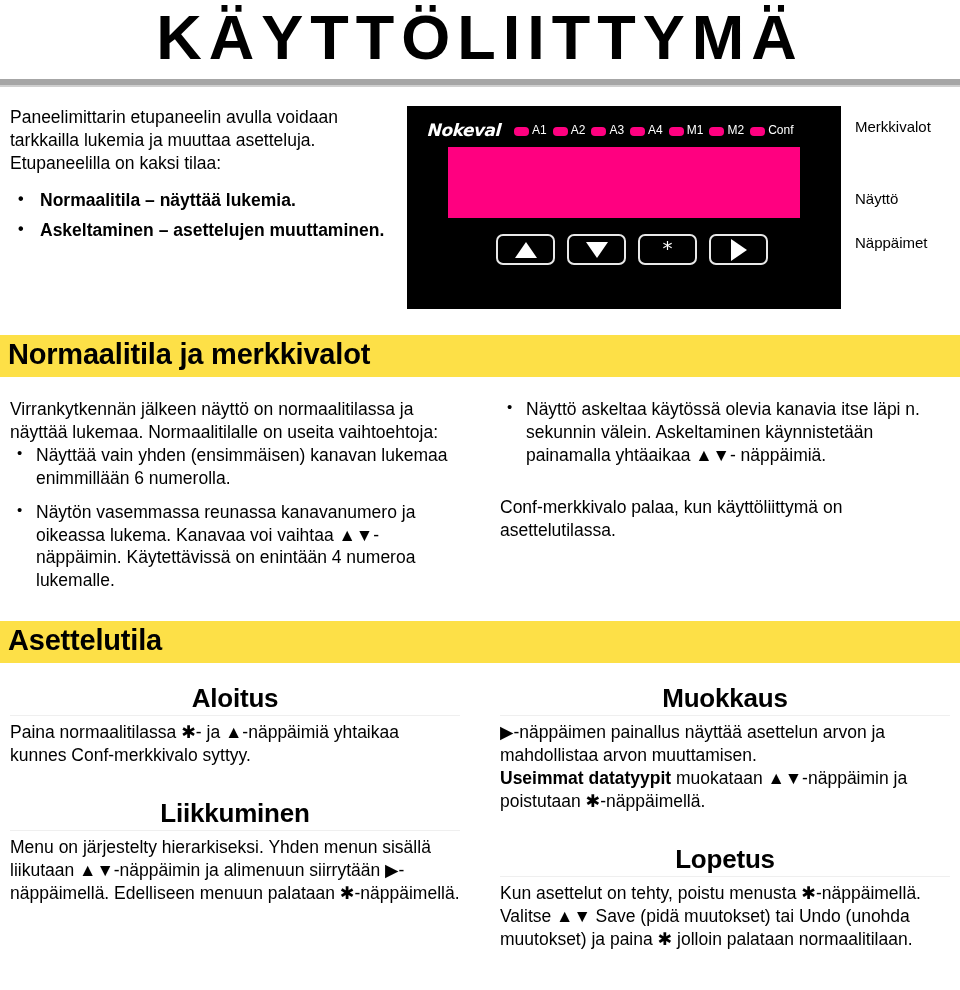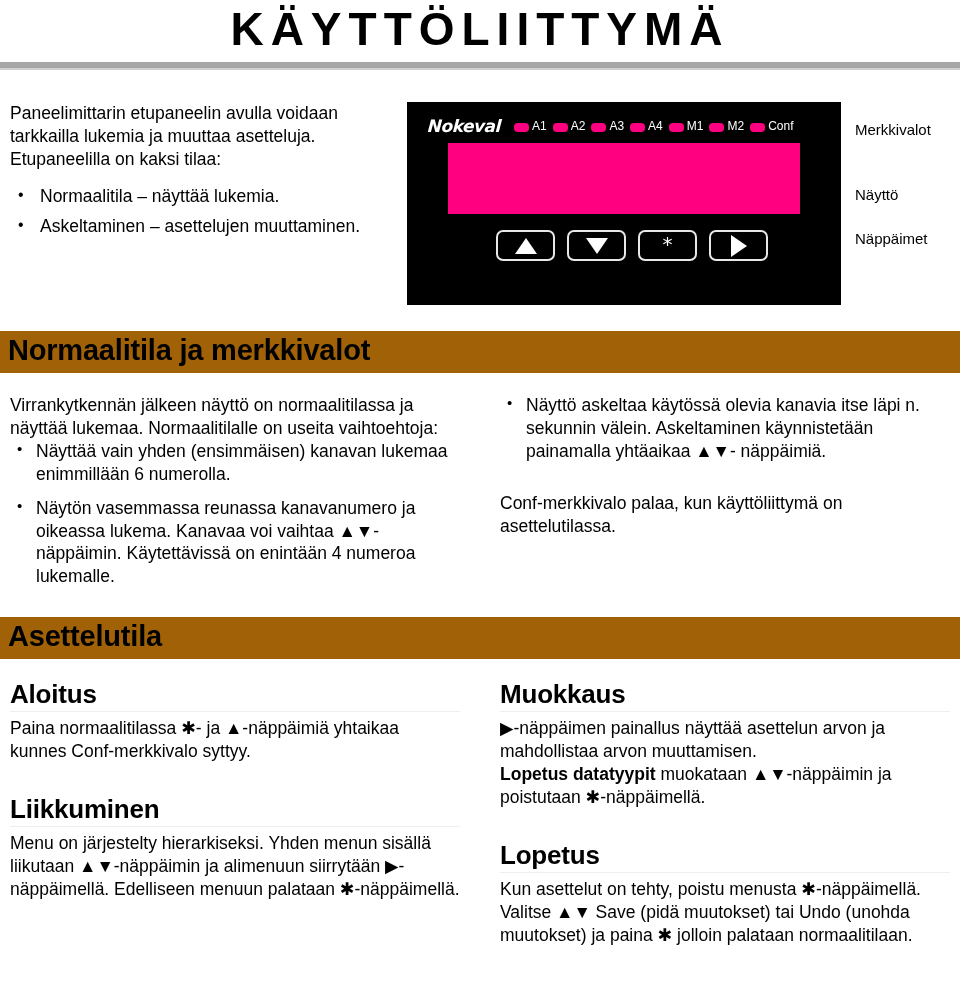--- a/index.html
+++ b/index.html
@@ -14,53 +14,54 @@
     position: relative;
     overflow: hidden;
     font-family: "Liberation Sans", sans-serif;
     color: #000000;
     -webkit-font-smoothing: antialiased;
   }
 
   
   .page-title {
     text-align: center;
-    font-size: 46px;
+    font-size: 63px;
     font-weight: bold;
     letter-spacing: 7px;
     line-height: 1.0;
     padding-top: 6px;
     color: #000;
     white-space: nowrap;
   }
   .title-rule {
     margin-top: 10px;
     height: 6px;
     background: #a6a6a6;
     border-bottom: 2px solid #cfcfcf;
   }
 
   
   .intro-row {
     display: flex;
     align-items: flex-start;
-    padding: 32px 0 0 0;
+    padding: 19px 0 0 0;
   }
   .intro-text {
     width: 410px;
     padding-left: 10px;
     box-sizing: border-box;
     font-size: 17.5px;
     line-height: 1.32;
   }
   .intro-text p { margin: 0; }
   .intro-bullets {
     list-style: none;
     margin: 14px 0 0 0;
     padding: 0;
+    font-weight: bold;
   }
   .intro-bullets li {
     position: relative;
     padding-left: 30px;
     margin-bottom: 7px;
     line-height: 1.32;
   }
   .intro-bullets li:before {
     content: "\2022";
     position: absolute;
@@ -179,27 +180,27 @@
   
   .callouts {
     position: relative;
     width: 105px;
     height: 203px;
     margin-left: 14px;
     flex: 0 0 auto;
     font-size: 15px;
   }
   .callout { position: absolute; left: 0; white-space: nowrap; }
-  .callout.c1 { top: 19px; }
+  .callout.c1 { top: 12px; }
   .callout.c2 { top: 84px; }
   .callout.c3 { top: 128px; }
 
   
   .band {
-    background: #a16207;
+    background: #fde047;
     width: 100%;
     box-sizing: border-box;
     padding: 4px 0 6px 8px;
   }
   .band h2 {
     margin: 0;
     font-size: 29px;
     font-weight: bold;
     line-height: 1.1;
     letter-spacing: -0.2px;
@@ -241,20 +242,21 @@
     font-size: 15px;
   }
 
   
   h3.sub {
     margin: 0 0 2px 0;
     font-size: 26px;
     font-weight: bold;
     line-height: 1.12;
     letter-spacing: -0.2px;
+    text-align: center;
   }
   .sub-rule {
     height: 1px;
     background: #efefef;
     margin: 0 0 5px 0;
   }
   .spacer-lg { height: 26px; }
   .spacer-md { height: 18px; }
   b, strong { font-weight: bold; }
 </style>
@@ -379,21 +381,21 @@
 
     <h3 class="sub">Liikkuminen</h3>
     <div class="sub-rule"></div>
     <p>Menu on järjestelty hierarkiseksi. Yhden menun sisällä liikutaan ▲▼-näppäimin ja alimenuun siirrytään ▶-näppäimellä. Edelliseen menuun palataan ✱-näppäimellä.</p>
   </div>
 
   <div class="col col-right">
     <h3 class="sub">Muokkaus</h3>
     <div class="sub-rule"></div>
     <p class="tight">▶-näppäimen painallus näyttää asettelun arvon ja mahdollistaa arvon muuttamisen.</p>
-    <p><b>Lopetus datatyypit</b><span> muokataan ▲▼-näppäimin ja poistutaan ✱-näppäimellä.</span></p>
+    <p><b>Useimmat datatyypit</b><span> muokataan ▲▼-näppäimin ja poistutaan ✱-näppäimellä.</span></p>
 
     <div class="spacer-md"></div>
 
     <h3 class="sub">Lopetus</h3>
     <div class="sub-rule"></div>
     <p>Kun asettelut on tehty, poistu menusta ✱-näppäimellä. Valitse ▲▼ Save (pidä muutokset) tai Undo (unohda muutokset) ja paina ✱ jolloin palataan  normaalitilaan.</p>
   </div>
 
 </div>
 

